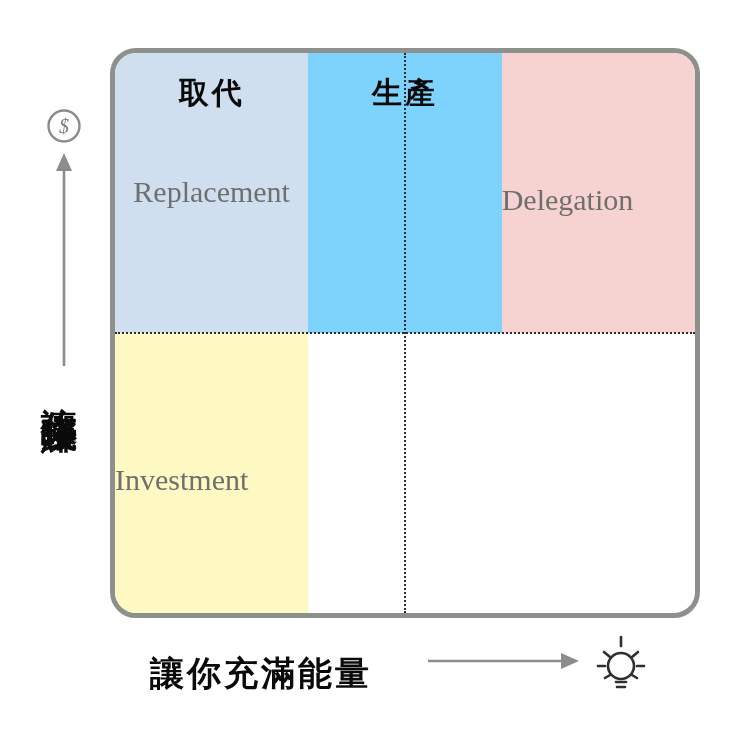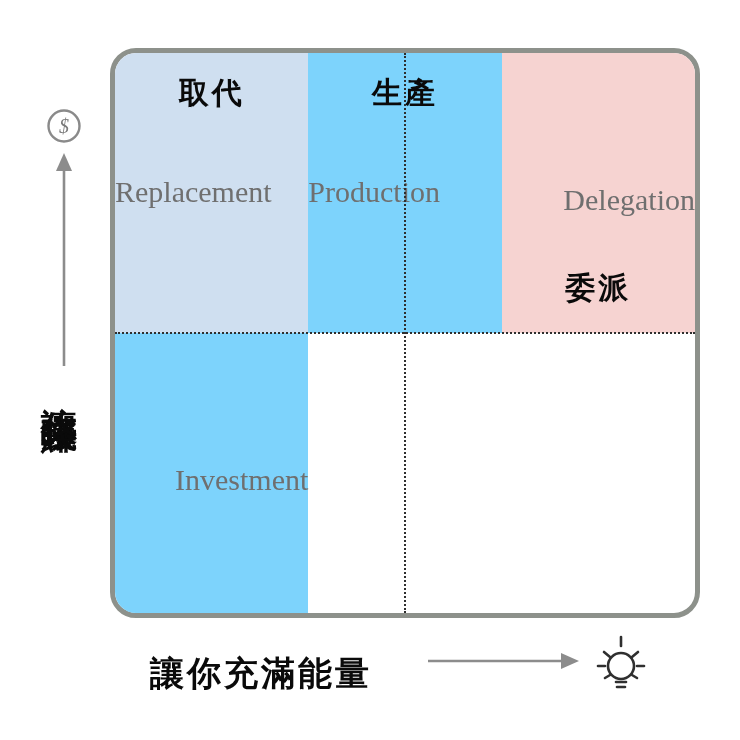--- a/index.html
+++ b/index.html
@@ -57,22 +57,22 @@
     font-size: 30px;
     color: #0a0a0a;
     letter-spacing: 3px;
   }
   .en-label {
     font-family: "Liberation Serif", "DejaVu Serif", serif;
     font-size: 30px;
     color: #6f6f6f;
   }
   .pos-zh-top  { position: absolute; top: 20px;  left: 0; right: 0; text-align: center; }
-  .pos-en-top  { position: absolute; top: 122px; left: 0; right: 0; }
-  .pos-en-bot  { position: absolute; top: 130px; left: 0; right: 0; text-align: right; }
+  .pos-en-top  { position: absolute; top: 122px; left: 0; right: 0; text-align: center; }
+  .pos-en-bot  { position: absolute; top: 130px; left: 0; right: 8px; text-align: left; }
   .pos-zh-bot  { position: absolute; bottom: 24px; left: 0; right: 0; text-align: center; }
 
   
   .dollar-icon { position: absolute; left: 45px; top: 107px; }
   .up-arrow    { position: absolute; left: 52px; top: 152px; }
   .y-label {
     position: absolute;
     left: 34px;
     top: 378px;
     writing-mode: vertical-rl;
@@ -103,29 +103,27 @@
 <div class="matrix" style="border-color: rgb(141, 145, 139);">
   <div class="grid">
 
     <div class="cell" style="background-color: rgb(207, 223, 240);">
       <div class="zh-label pos-zh-top">取代</div>
       <div class="en-label pos-en-top">Replacement</div>
     </div>
 
     <div class="cell" style="background-color: #7dd3fc;">
       <div class="zh-label pos-zh-top">生產</div>
-      <div class="en-label pos-en-top">Production</div>
     </div>
 
     <div class="cell" style="background-color: rgb(246, 211, 209);">
       <div class="en-label pos-en-bot">Delegation</div>
-      <div class="zh-label pos-zh-bot">委派</div>
     </div>
 
-    <div class="cell" style="background-color: #7dd3fc;">
+    <div class="cell" style="background-color: #fef9c3;">
       <div class="en-label pos-en-bot">Investment</div>
     </div>
 
   </div>
 
   <div class="v-divider" style="border-left-color: rgb(46, 46, 46);"></div>
   <div class="h-divider" style="border-top-color: rgb(46, 46, 46);"></div>
 </div>
 
 <svg class="dollar-icon" width="38" height="38" viewBox="0 0 38 38">

